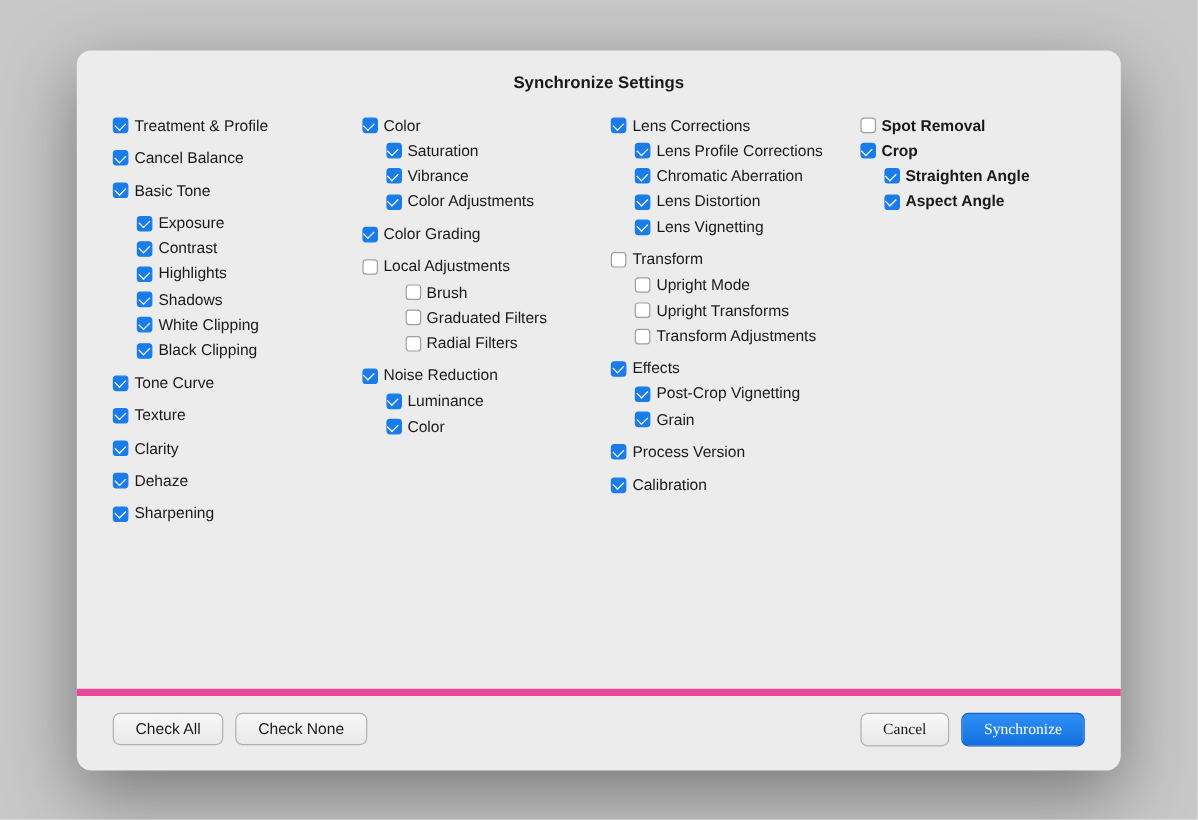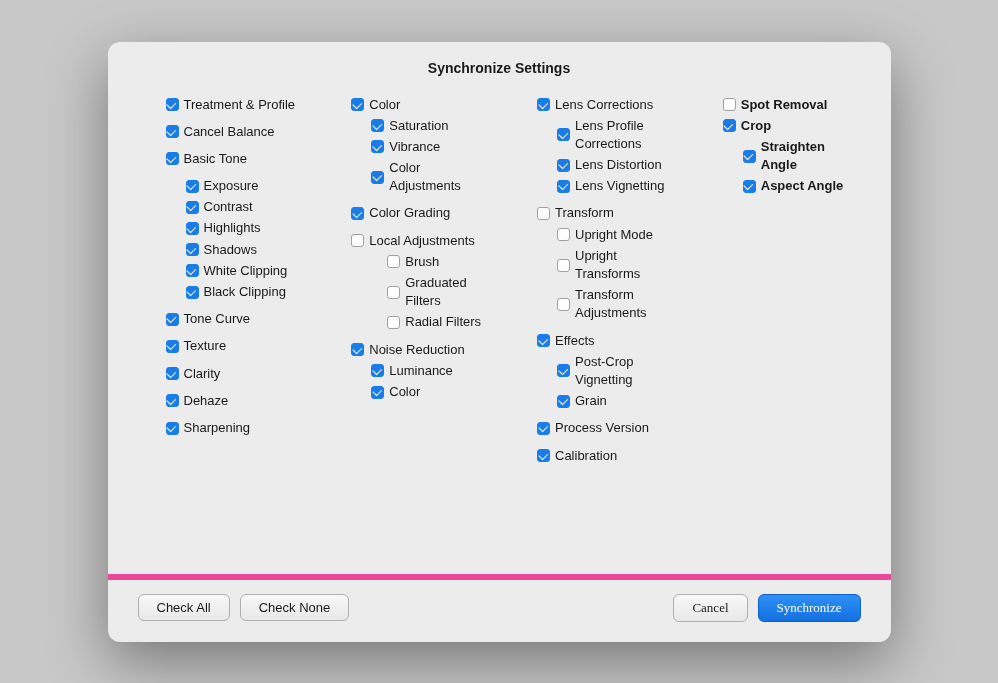--- a/index.html
+++ b/index.html
@@ -10,21 +10,21 @@
       justify-content: center;
       width: 998px;
       height: 683px;
       font-family: -apple-system, BlinkMacSystemFont, "Helvetica Neue", Arial, sans-serif;
       font-size: 13px;
     }
     .dialog {
       background: #ececec;
       border-radius: 12px;
       box-shadow: 0 20px 60px rgba(0,0,0,0.4);
-      width: 783px;
+      width: 870px;
       min-height: 600px;
       display: flex;
       flex-direction: column;
     }
     .dialog-title {
       text-align: center;
       font-weight: 600;
       font-size: 14px;
       padding: 18px 20px 10px;
       color: #1a1a1a;
@@ -47,21 +47,20 @@
     }
     .col:first-child { padding-left: 0; }
     .col:last-child { padding-right: 0; font-weight: bold; }
     .check-row {
       display: flex;
       align-items: center;
       gap: 5px;
       margin-bottom: 3px;
       color: #1a1a1a;
       line-height: 1.4;
-      margin-left: 28px;
     }
     .check-row.indent1 { padding-left: 20px; }
     .check-row.indent2 { padding-left: 36px; }
     .checkbox {
       width: 13px;
       height: 13px;
       border-radius: 3px;
       border: 1.5px solid #a0a0a0;
       display: inline-flex;
       align-items: center;
@@ -259,20 +258,24 @@
       <div class="check-row">
             <div class="checkbox checked"></div>
             <span class="label-text">Lens Corrections</span>
           </div>
           <div class="check-row indent1">
             <div class="checkbox checked"></div>
             <span class="label-text">Lens Profile Corrections</span>
           </div>
           <div class="check-row indent1">
             <div class="checkbox checked"></div>
+            <span class="label-text">Chromatic Aberration</span>
+          </div>
+          <div class="check-row indent1">
+            <div class="checkbox checked"></div>
             <span class="label-text">Lens Distortion</span>
           </div>
           <div class="check-row indent1">
             <div class="checkbox checked"></div>
             <span class="label-text">Lens Vignetting</span>
           </div>
           <div style="height: 6px;"></div>
           <div class="check-row">
             <div class="checkbox unchecked"></div>
             <span class="label-text">Transform</span>

